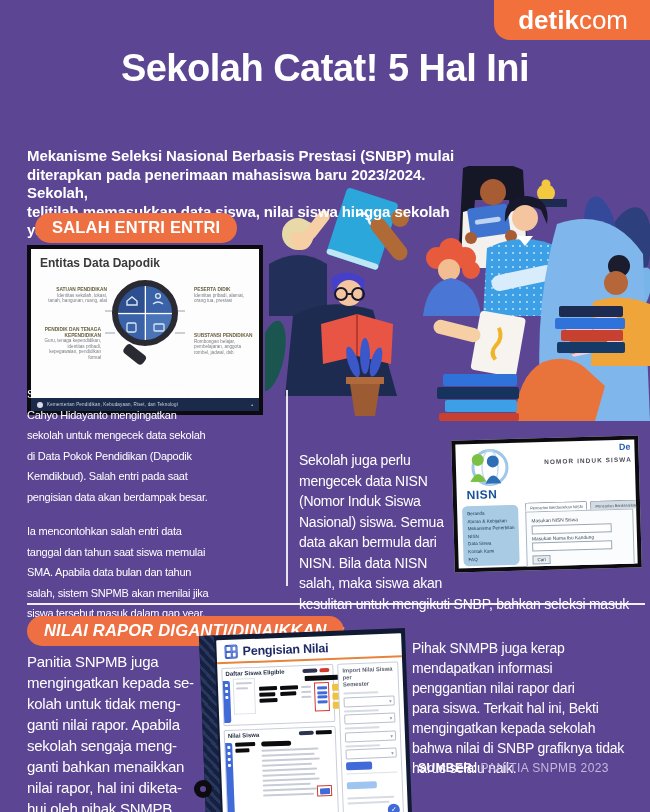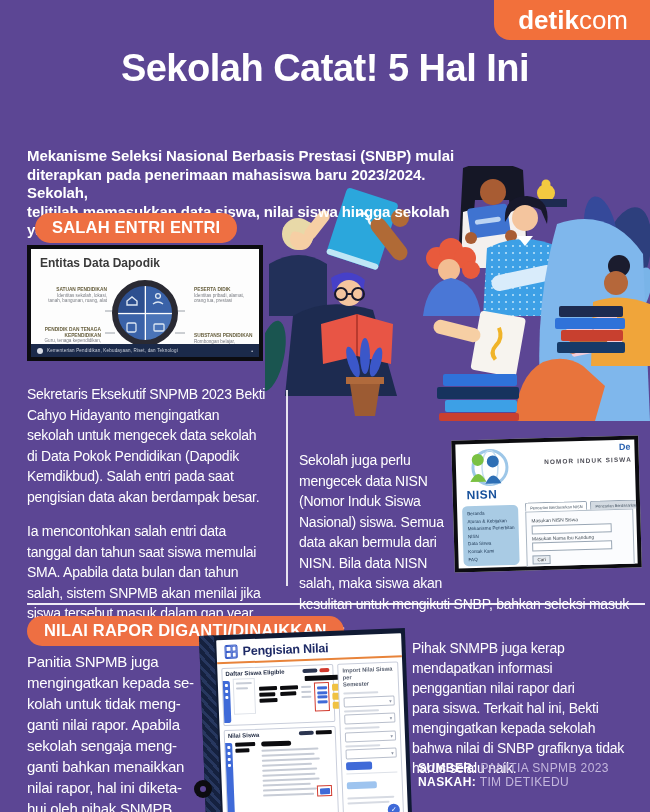--- a/index.html
+++ b/index.html
@@ -13,27 +13,27 @@
   .logo span{color:#fff;font-size:26px;line-height:40px;}
   .logo .b{font-weight:bold;}
   .title{top:46px;left:0;width:650px;text-align:center;color:#fff;
     font-weight:bold;font-size:38px;line-height:45px;letter-spacing:-.5px;z-index:3;}
   .intro{top:147px;left:27px;width:440px;color:#fff;font-weight:bold;
     font-size:15px;line-height:18.5px;white-space:pre-line;z-index:3;letter-spacing:-.1px;}
 
   
   .badge{background:#ee6f42;color:#fff;font-weight:bold;font-size:16.5px;
     padding:5px 17px 6px;border-radius:15px;letter-spacing:.2px;z-index:4;white-space:nowrap;}
-  .para{color:#fff;font-size:14px;line-height:20.5px;letter-spacing:-.25px;z-index:4;}
+  .para{color:#fff;font-size:11px;line-height:20.5px;letter-spacing:-.25px;z-index:4;}
   .pre{white-space:pre-line;}
   .vline{width:2px;background:rgba(255,255,255,.85);z-index:2;}
   .hline{height:2px;background:rgba(255,255,255,.9);z-index:2;}
 
   
-  .shot1{left:27px;top:245px;width:236px;height:116px;background:#fdfdfd;
+  .shot1{left:27px;top:245px;width:236px;height:170px;background:#fdfdfd;
     border:4px solid #0c0c10;z-index:4;box-sizing:border-box;overflow:hidden;}
   .slide-title{position:absolute;left:9px;top:7px;font-size:12px;font-weight:bold;color:#3a3a3a;}
   .quad{position:absolute;width:62px;font-size:4.6px;line-height:5.6px;color:#7a7d84;}
   .quad .qh{font-weight:bold;color:#68603f;font-size:4.8px;white-space:pre-line;}
   .qr{text-align:right;}
   .slide-foot{position:absolute;left:0;bottom:0;width:100%;height:13px;background:#1b2a4a;
     display:flex;align-items:center;}
   .slide-foot .dot{width:6px;height:6px;border-radius:50%;background:#d8dce6;margin:0 4px 0 6px;}
   .slide-foot .ft{color:#cfd4de;font-size:4.5px;letter-spacing:.2px;flex:1;}
   .slide-foot .pg{color:#cfd4de;font-size:5px;margin-right:6px;}
@@ -351,21 +351,21 @@
             <div class="flabel">Masukan Nama Ibu Kandung</div>
             <div class="finput"></div>
             <div class="cari">Cari</div>
           </div>
         </div>
       </div>
     </div>
     <div class="para" style="font-size:14px;line-height:20.5px;">Sekolah juga perlu mengecek data NISN (Nomor Induk Siswa Nasional) siswa. Semua data akan bermula dari NISN. Bila data NISN salah, maka siswa akan kesulitan untuk mengikuti SNBP, bahkan seleksi masuk lainnya.</div>
   </div>
 
-  <div class="abs badge" style="left:27px;top:616px;">NILAI RAPOR DIGANTI/DINAIKKAN</div>
+  <div class="abs badge" style="left:27px;top:616px;font-style:italic;">NILAI RAPOR DIGANTI/DINAIKKAN</div>
 
   <div class="abs para pre" style="left:27px;top:651px;width:190px;font-size:15px;line-height:21px;">Panitia SNPMB  juga
 mengingatkan kepada se-
 kolah untuk tidak meng-
 ganti nilai rapor. Apabila
 sekolah sengaja meng-
 ganti bahkan menaikkan
 nilai rapor, hal ini diketa-
 hui oleh pihak SNMPB.</div>
 
@@ -491,16 +491,15 @@
   <div class="abs para pre" style="left:412px;top:638px;width:238px;font-size:14px;line-height:20px;">Pihak SNMPB juga kerap
 mendapatkan informasi
 penggantian nilai rapor dari
 para siswa. Terkait hal ini, Bekti
 mengingatkan kepada sekolah
 bahwa nilai di SNBP grafiknya tidak
 harus selalu naik.</div>
 
   <div class="abs credits">
     <div><b>SUMBER:</b><span> PANITIA SNPMB 2023</span></div>
-    <div><b>NASKAH:</b><span> TIM DETIKEDU</span></div>
   </div>
 
 </div>
 
 </body></html>

